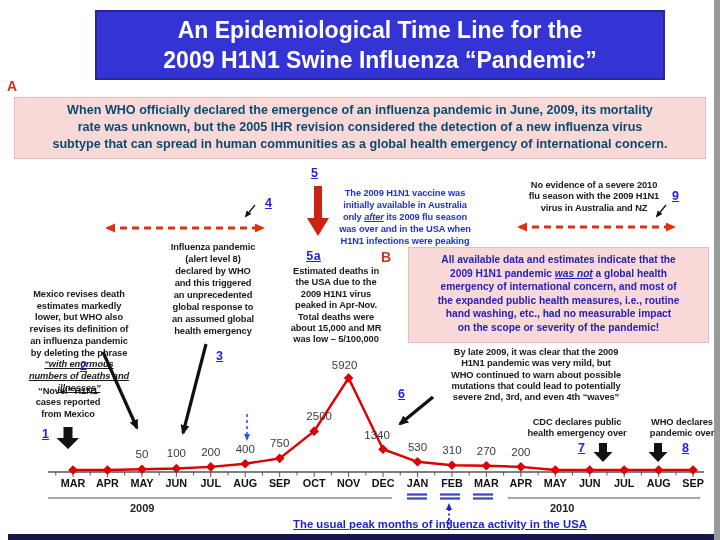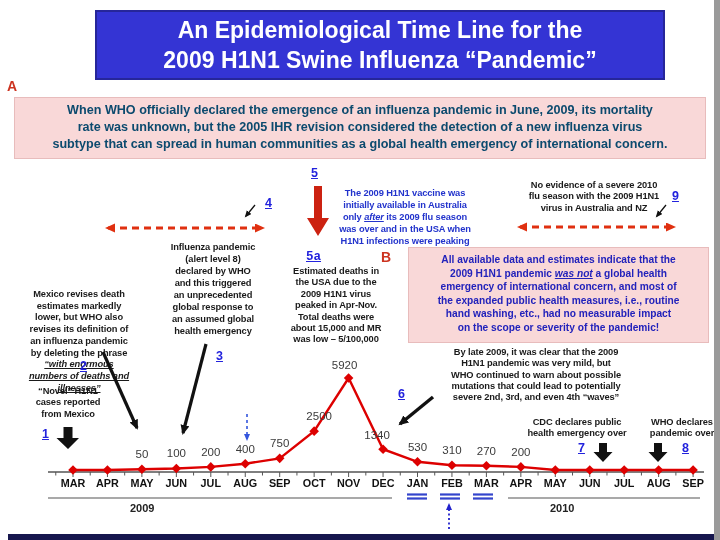--- a/index.html
+++ b/index.html
@@ -109,20 +109,21 @@
 
   <div class="ann" style="left:515px;top:417px;width:124px;">CDC declares public
 health emergency over</div>
   <span class="num" style="left:578px;top:441px;">7</span>
   <div class="ann" style="left:645px;top:417px;width:74px;">WHO declares
 pandemic over</div>
   <span class="num" style="left:682px;top:441px;">8</span>
 
   <div class="year-label" style="left:130px;top:502px;width:80px;">2009</div>
   <div class="year-label" style="left:550px;top:502px;width:80px;">2010</div>
+  <div class="bottom-note">The usual peak months of influenza activity in the USA</div>
 
   <svg class="overlay" width="720" height="540" viewBox="0 0 720 540">
     <defs>
       <marker id="mb" markerUnits="userSpaceOnUse" markerWidth="14" markerHeight="14" refX="8" refY="4.5" orient="auto">
         <path d="M0,0 L10,4.5 L0,9 z" fill="#111"></path>
       </marker>
       <marker id="mbs" markerUnits="userSpaceOnUse" markerWidth="10" markerHeight="10" refX="5" refY="3" orient="auto">
         <path d="M0,0 L7,3 L0,6 z" fill="#111"></path>
       </marker>
       <marker id="mr" markerUnits="userSpaceOnUse" markerWidth="14" markerHeight="12" refX="7" refY="4.5" orient="auto">

